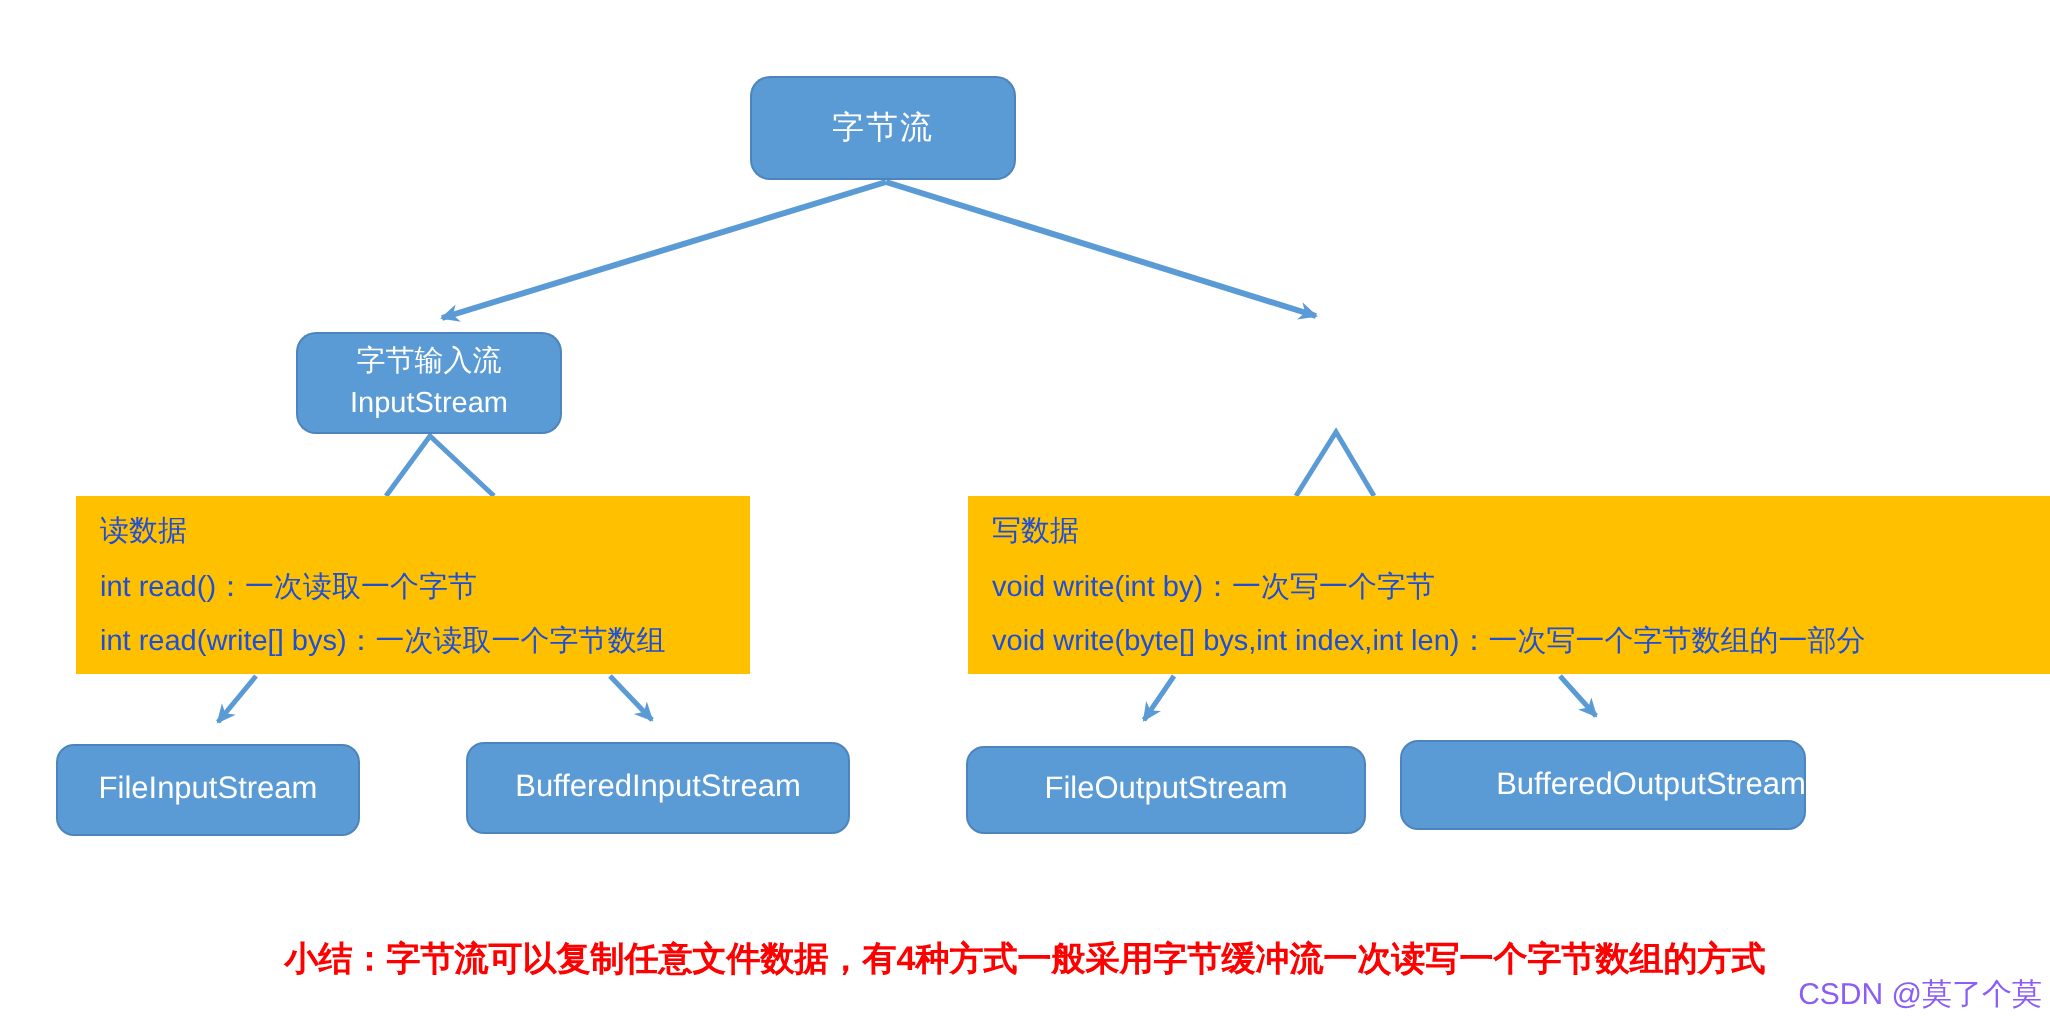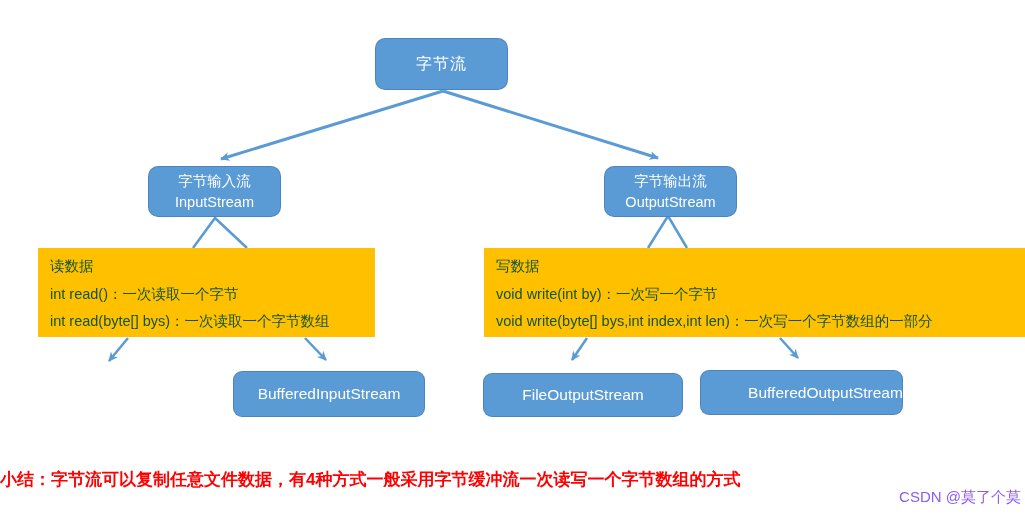--- a/index.html
+++ b/index.html
@@ -17,28 +17,28 @@
   .node.root { left:375px; top:38px; width:133px; height:52px; font-size:16px; letter-spacing:1px; }
   .node.branch { width:133px; height:51px; top:166px; font-size:14.5px; line-height:21px; }
   .node.branch.input  { left:148px; }
   .node.branch.output { left:604px; }
   .node.leaf { height:46px; font-size:15.5px; border-radius:9px; }
   .node.leaf.fis { left:28px;  top:372px; width:152px; }
   .node.leaf.bis { left:233px; top:371px; width:192px; }
   .node.leaf.fos { left:483px; top:373px; width:200px; height:44px; }
   .node.leaf.bos { left:700px; top:370px; width:203px; height:45px;padding-left:48px; }
   .detail {
-    position:absolute; top:248px; height:89px; background:#FFC000; color:#14532d;
+    position:absolute; top:248px; height:89px; background:#FFC000; color:#1d4ed8;
     box-sizing:border-box; padding:5px 0 0 12px; font-size:14.5px; line-height:27.5px;
   }
   .detail.read  { left:38px;  width:337px; }
   .detail.write { left:484px; width:558px; }
   .detail-line { white-space:nowrap; }
   .summary {
-    position:absolute; left:0; top:468px; width:1025px; 
+    position:absolute; left:0; top:468px; width:1025px; text-align:center;
     color:#FF0000; font-weight:bold; font-size:17px; white-space:nowrap;
   }
   .watermark {
     position:absolute; right:4px; top:488px; color:#8b5cf6; font-size:15px; white-space:nowrap;margin-left:40px;
   }
 </style>
 </head>
 <body>
 
 <div class="canvas">
@@ -61,36 +61,33 @@
     <line x1="587" y1="338" x2="572" y2="360" stroke="#5B9BD5" stroke-width="2.5" marker-end="url(#arrow)"></line>
     <line x1="780" y1="338" x2="798" y2="358" stroke="#5B9BD5" stroke-width="2.5" marker-end="url(#arrow)"></line>
   </svg>
 
   <div class="node root">字节流</div>
 
   <div class="node branch input">
     <div>字节输入流</div>
     <div>InputStream</div>
   </div>
-  <div class="node branch output">
-    <div>字节输出流</div>
-    <div>OutputStream</div>
-  </div>
 
   <div class="detail read">
     <div class="detail-line">读数据</div>
     <div class="detail-line">int read()：一次读取一个字节</div>
-    <div class="detail-line">int read(byte[] bys)：一次读取一个字节数组</div>
+    <div class="detail-line">int read(write[] bys)：一次读取一个字节数组</div>
   </div>
   <div class="detail write">
     <div class="detail-line">写数据</div>
     <div class="detail-line">void write(int by)：一次写一个字节</div>
     <div class="detail-line">void write(byte[] bys,int index,int len)：一次写一个字节数组的一部分</div>
   </div>
 
+  <div class="node leaf fis">FileInputStream</div>
   <div class="node leaf bis">BufferedInputStream</div>
   <div class="node leaf fos">FileOutputStream</div>
   <div class="node leaf bos">BufferedOutputStream</div>
 
   <div class="summary">小结：字节流可以复制任意文件数据，有4种方式一般采用字节缓冲流一次读写一个字节数组的方式</div>
 
   <div class="watermark">CSDN @莫了个莫</div>
 
 </div>
 

